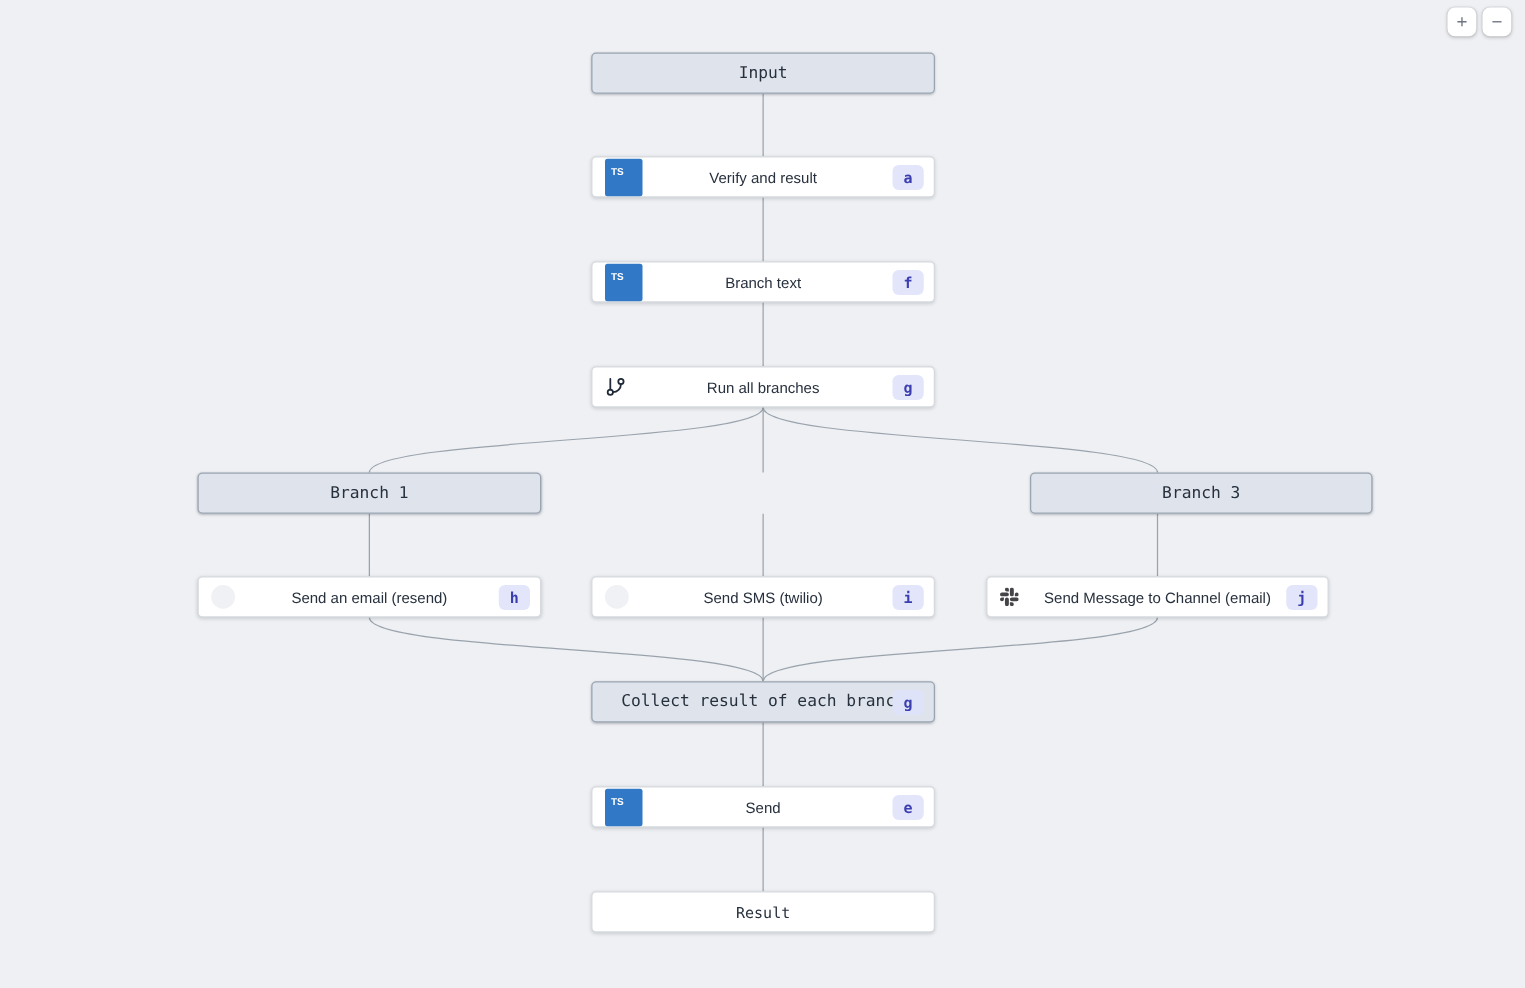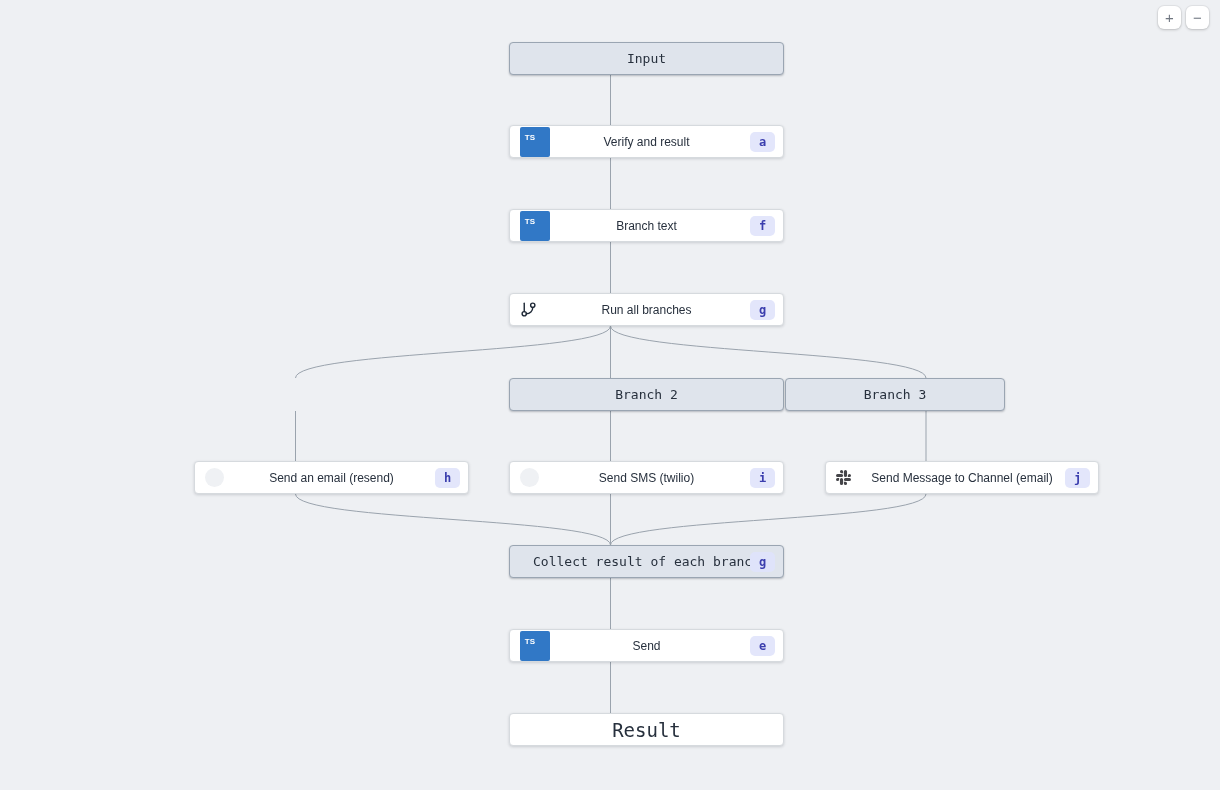--- a/index.html
+++ b/index.html
@@ -23,35 +23,34 @@
   .node {
     position: absolute;
     height: 33px;
     border-radius: 4px;
     display: flex;
     align-items: center;
     justify-content: center;
     font-size: 12px;
     color: #27303d;
     cursor: pointer;
-    margin-left: 36px;
   }
   .node.gray {
     background: #dfe4ec;
     border: 1px solid #9aa5b2;
     box-shadow: 0 1px 2px rgba(16,24,40,.25);
     font-family: "DejaVu Sans Mono", monospace;
     font-size: 13px;
   }
   .node.white {
     background: #ffffff;
     border: 1px solid #d6dade;
     box-shadow: 0 1px 3px rgba(16,24,40,.16);
   }
-  .node.mono { font-family: "DejaVu Sans Mono", monospace; font-size: 19px; }
+  .node.mono { font-family: "DejaVu Sans Mono", monospace; font-size: 12px; }
 
   .node .nlabel {
     position: absolute;
     left: 0; right: 0;
     text-align: center;
     pointer-events: none;
   }
   .icon-slot {
     position: absolute;
     left: 10px;
@@ -165,24 +164,24 @@
         <line x1="6" y1="3" x2="6" y2="15"></line>
         <circle cx="18" cy="6" r="3"></circle>
         <circle cx="6" cy="18" r="3"></circle>
         <path d="M18 9a9 9 0 0 1-9 9"></path>
       </svg>
     </span>
     <span class="nlabel">Run all branches</span>
     <span class="badge">g</span>
   </div>
 
-  <div class="node gray" style="left:473px; top:378px; width:275px;">
-    <span class="nlabel">Branch 2</span>
-  </div>
-  <div class="node gray" style="left:749px; top:378px; width:220px;">
+  <div class="node gray" style="left:158px; top:378px; width:275px;">
+    <span class="nlabel">Branch 1</span>
+  </div>
+  <div class="node gray" style="left:824px; top:378px; width:274px;">
     <span class="nlabel">Branch 3</span>
   </div>
 
   <div class="node white" style="left:473px; top:461px; width:275px;">
     <span class="icon-slot">
       <span class="blob-icon"></span>
     </span>
     <span class="nlabel">Send SMS (twilio)</span>
     <span class="badge">i</span>
   </div>

